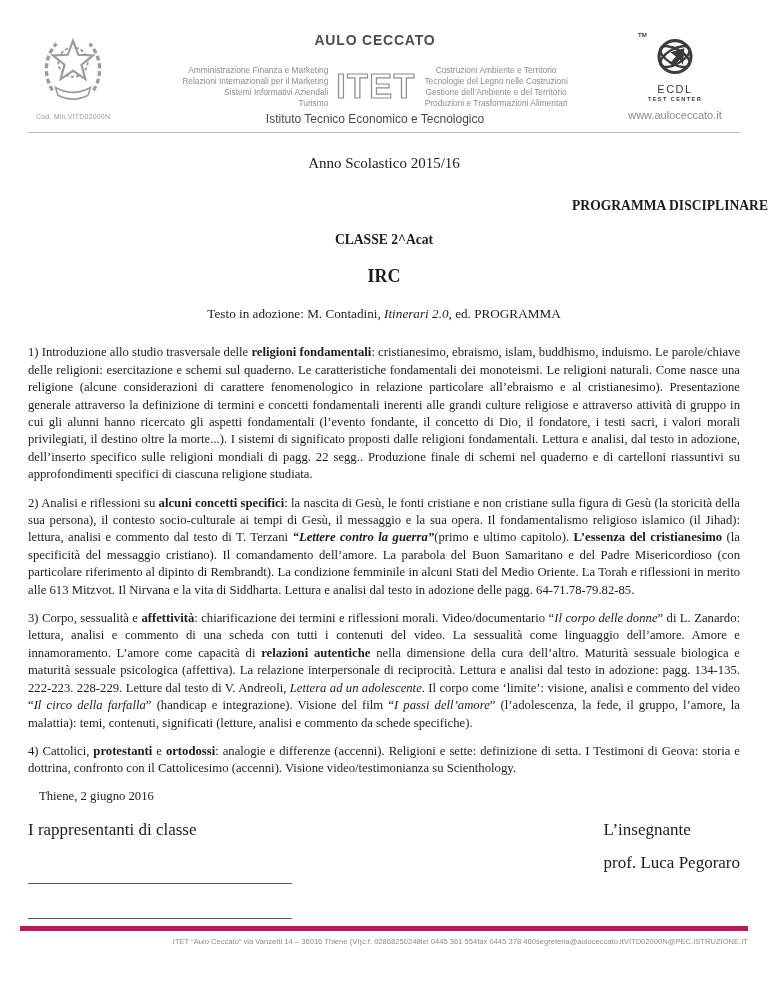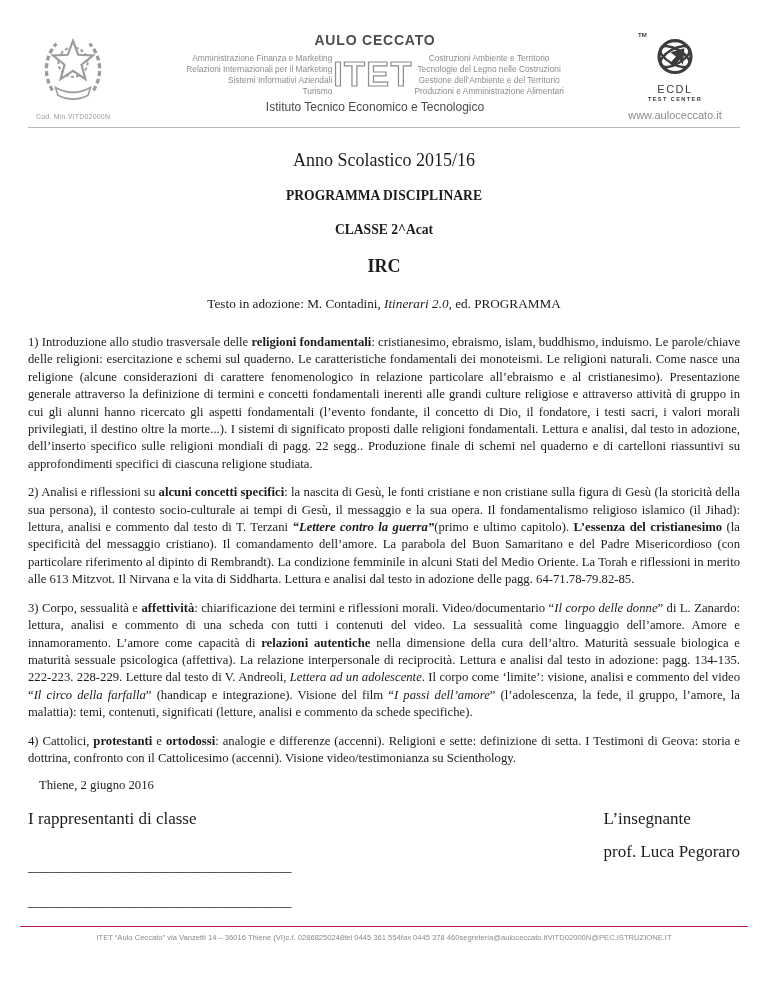--- a/index.html
+++ b/index.html
@@ -8,58 +8,58 @@
     position:relative; width:768px; height:994px; background:#ffffff;
     font-family:"Liberation Serif", serif; color:#1c1c1c; overflow:hidden;
     margin:0 auto;
   }
   
   .header { display:flex; align-items:flex-start; margin:30px 28px 0 28px; }
   .emblem-block { width:112px; text-align:left; padding-left:8px; }
   .cod-min { font-family:"Liberation Sans", sans-serif; font-size:7px; color:#9a9a9a; margin-top:3px; letter-spacing:.2px; }
   .center-block { flex:1; text-align:center; padding-top:2px; }
   .school-name { font-family:"Liberation Sans", sans-serif; font-weight:bold; font-size:14px; color:#4d4d4d; letter-spacing:.8px; }
-  .programs-row { display:flex; justify-content:center; align-items:center; margin-top:5px; }
+  .programs-row { display:flex; justify-content:center; align-items:center; gap:7px; margin-top:17px; }
   .prog-list { font-family:"Liberation Sans", sans-serif; font-size:8.4px; color:#8c8c8c; line-height:1.32; }
   .prog-left { text-align:right; }
   .prog-right { text-align:center; }
   .institute-type { font-family:"Liberation Sans", sans-serif; font-weight:normal; font-size:12px; color:#4a4a4a; margin-top:3px; }
   .ecdl-block { width:130px; text-align:center; position:relative; padding-top:4px; }
   .ecdl-tm { position:absolute; top:2px; left:28px; font-family:"Liberation Sans", sans-serif; font-size:6px; color:#3c3c3c; font-weight:bold; }
   .ecdl-name { font-family:"Liberation Sans", sans-serif; font-size:11px; color:#3c3c3c; letter-spacing:1.5px; margin-top:-2px; }
   .ecdl-sub { font-family:"Liberation Sans", sans-serif; font-size:5.6px; font-weight:bold; color:#3c3c3c; letter-spacing:1.4px; margin-top:1px; }
   .website { font-family:"Liberation Sans", sans-serif; font-size:11px; color:#8a8a8a; margin-top:7px; }
   .header-rule { border:none; border-top:1px solid #b8b8b8; margin:6px 28px 0 28px; }
   
   .title-block { text-align:center; margin-top:22px; }
-  .school-year { font-size:18px; }
-  .doc-title { font-size:13.6px; font-weight:bold; margin-top:17px; }
+  .school-year { font-size:15px; }
+  .doc-title { font-size:13.6px; font-weight:bold; margin-top:26px;text-align:right; }
   .class-label { font-size:13.6px; font-weight:bold; margin-top:18px; }
   .subject { font-size:18px; font-weight:bold; margin-top:18px; }
   .textbook { font-size:13.2px; margin-top:19px; }
   
   .content { margin:22px 28px 0 28px; font-size:12.7px; line-height:17.4px; text-align:justify; }
   .content p { margin:0 0 11px 0; }
   .content p.gap-top { margin-top:8px; }
   .b { font-weight:bold; }
   .i { font-style:italic; }
   
   .place-date { margin:4px 28px 0 39px; font-size:12.7px; }
   .sig-cols { display:flex; justify-content:space-between; margin:16px 28px 0 28px; font-size:17px; }
   .sig-left { text-align:left; }
   .sig-right { text-align:left; }
   .sig-line { display:block; margin-top:27px; color:#3a3a3a; letter-spacing:0; }
   .sig-line + .sig-line { margin-top:15px; }
   .teacher-name { margin-top:13px; }
   
   .footer {
     position:absolute; left:20px; right:20px; top:926px;
-    border-top:1px solid #be185d; padding-top:6px;
+    border-top:5px solid #be185d; padding-top:6px;
     font-family:"Liberation Sans", sans-serif; font-size:7.6px; color:#8a8a8a;
-    display:flex; justify-content:center; white-space:nowrap;
+    display:flex; justify-content:flex-end; white-space:nowrap;
   }
 </style>
 </head>
 <body>
 
 <div class="page">
 
   <div class="header">
     <div class="emblem-block">
       <svg viewBox="0 0 76 78" width="74" height="76">
@@ -81,21 +81,21 @@
           <div>Sistemi Informativi Aziendali</div>
           <div>Turismo</div>
         </div>
         <svg viewBox="0 0 120 58" width="82" height="44">
           <text x="60" y="45" text-anchor="middle" font-family="Liberation Sans, sans-serif" font-size="50" font-weight="bold" fill="none" stroke="#8f8f8f" stroke-width="1.8" letter-spacing="2">ITET</text>
         </svg>
         <div class="prog-list prog-right">
           <div>Costruzioni Ambiente e Territorio</div>
           <div>Tecnologie del Legno nelle Costruzioni</div>
           <div>Gestione dell’Ambiente e del Territorio</div>
-          <div>Produzioni e Amministrazione Alimentari</div>
+          <div>Produzioni e Trasformazioni Alimentari</div>
         </div>
       </div>
       <div class="institute-type">Istituto Tecnico Economico e Tecnologico</div>
     </div>
 
     <div class="ecdl-block">
       <span class="ecdl-tm">TM</span>
       <svg viewBox="0 0 64 50" width="60" height="47">
         <circle cx="32" cy="24" r="17" fill="none" stroke="#3c3c3c" stroke-width="3.4"></circle>
         <ellipse cx="32" cy="24" rx="17.5" ry="8" fill="none" stroke="#3c3c3c" stroke-width="2.6" transform="rotate(-30 32 24)"></ellipse>

